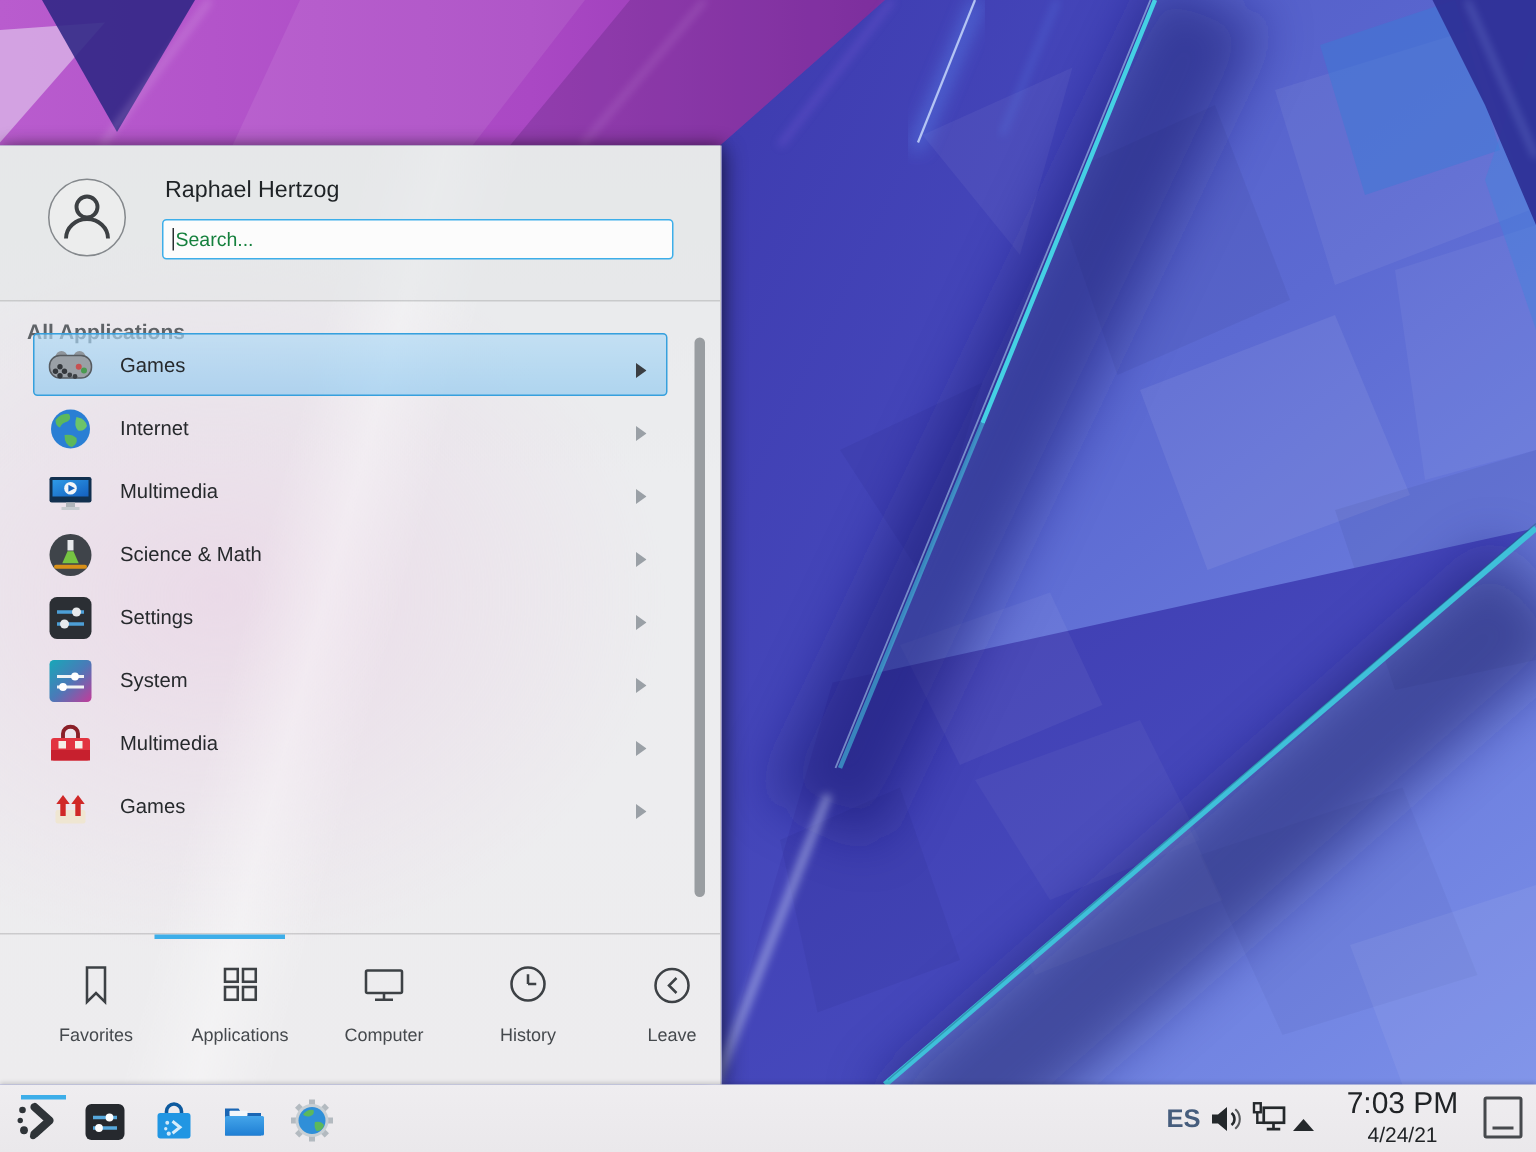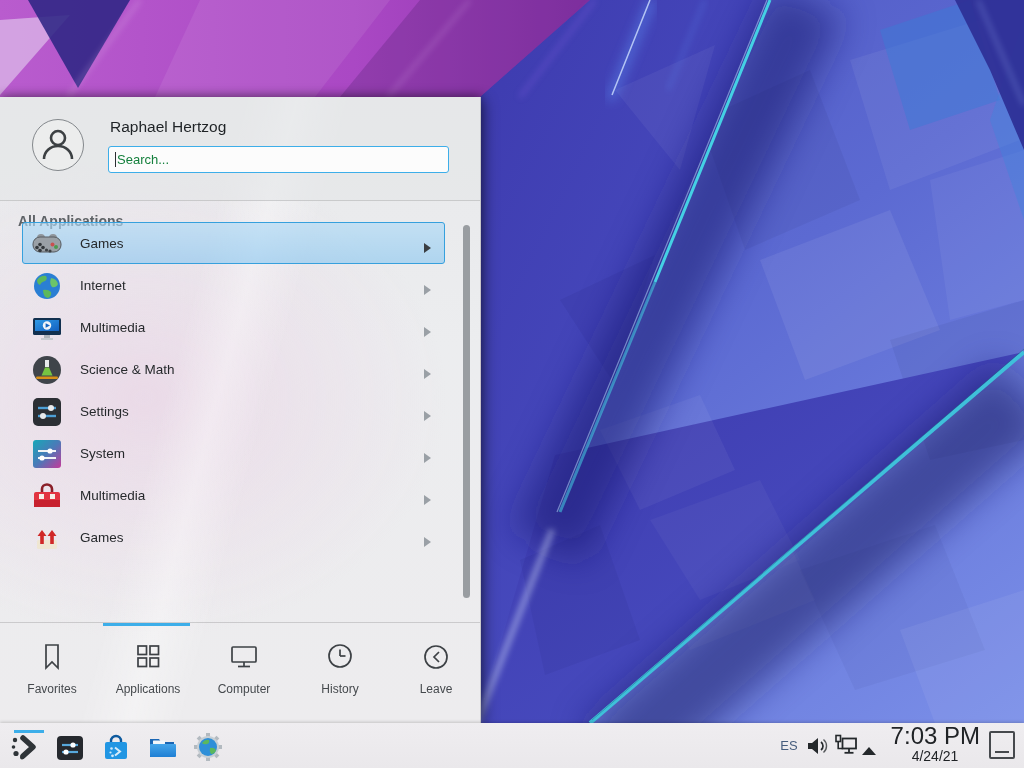--- a/index.html
+++ b/index.html
@@ -37,36 +37,36 @@
   .cat-icon { position:absolute; left:8px; top:5px; width:32px; height:32px; }
   .cat-label { display:block; line-height:42px; padding-left:57px; font-size:13.5px; color:#26292c; }
   .cat-arrow { position:absolute; right:13px; top:16px; }
 
   .scrollbar-thumb { position:absolute; left:463px; top:128px; width:7px; height:373px;
     background:#999da1; border-radius:4px; }
 
   .list-divider { position:absolute; left:0; top:525px; width:100%; height:1px; background:rgba(0,0,0,0.14); }
   .tab-indicator { position:absolute; left:103px; top:526px; width:87px; height:3px; background:#3daee9; }
 
-  .tab-bar { position:absolute; left:4px; top:529px; width:100%; height:97px; display:flex; }
+  .tab-bar { position:absolute; left:16px; top:529px; width:100%; height:97px; display:flex; }
   .tab { width:20%; text-align:center; padding-top:16px; }
   .tab-icon { display:inline-block; width:30px; height:30px; }
   .tab-label { display:block; margin-top:6px; font-size:12px; color:#45494d; }
 
   
   .taskbar { position:absolute; left:0; top:723px; width:1024px; height:45px;
     background:linear-gradient(180deg, #efedf0, #eae8eb); box-shadow:0 -1px 3px rgba(0,0,0,0.18); }
   .tb-app { position:absolute; top:6px; width:36px; height:34px; text-align:center; }
   .tb-app svg { display:inline-block; }
   .launcher-stripe { position:absolute; left:8px; top:1px; width:30px; height:3px; background:#3daee9; }
   .tray-es { position:absolute; left:776px; top:0; width:26px; height:45px; display:flex;
-    align-items:center; justify-content:center; font-size:13px; font-weight:normal; color:#465d7d; }
+    align-items:center; justify-content:center; font-size:17px; font-weight:bold; color:#465d7d; }
   .tray-icon { position:absolute; }
   .clock { position:absolute; left:890px; top:0; width:90px; height:45px; text-align:center; color:#202326; }
-  .clock-time { font-size:24px; line-height:22px; margin-top:2px;text-align:right; }
+  .clock-time { font-size:20px; line-height:22px; margin-top:2px; }
   .clock-date { font-size:14px; line-height:18px; }
   .show-desktop { position:absolute; left:989px; top:8px; width:26px; height:28px;
     border:2px solid #46494d; border-radius:2px; background:transparent; }
   .show-desktop-line { position:absolute; left:4px; bottom:4px; width:14px; height:2px; background:#46494d; }
 </style>
 </head>
 <body>
 
 <div class="desktop">
 

